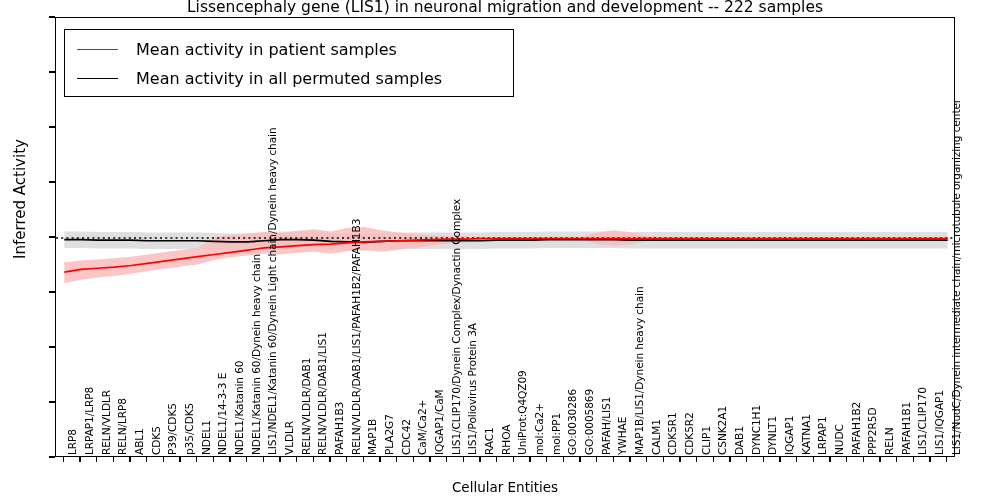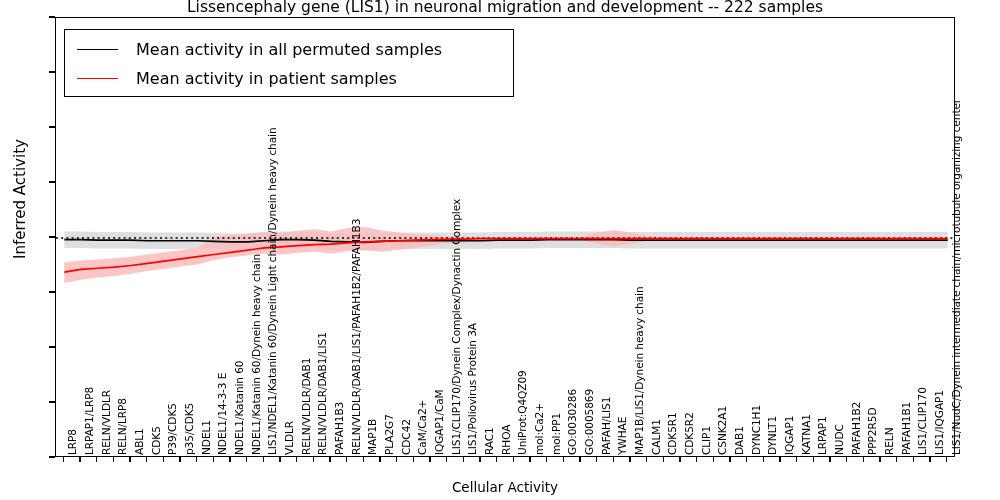--- a/index.html
+++ b/index.html
@@ -237,26 +237,26 @@
       <div class="xtick-mark" style="left: 896.017px;"></div>
       <div class="xtick-text" style="left: 900.667px; top: 0px; transform: rotate(-90deg) translate(-455px, 0px); transform-origin: left top;">PAFAH1B1</div>
       <div class="xtick-mark" style="left: 912.683px;"></div>
       <div class="xtick-text" style="left: 917.333px; top: 0px; transform: rotate(-90deg) translate(-455px, 0px); transform-origin: left top;">LIS1/CLIP170</div>
       <div class="xtick-mark" style="left: 929.35px;"></div>
       <div class="xtick-text" style="left: 934px; top: 0px; transform: rotate(-90deg) translate(-455px, 0px); transform-origin: left top;">LIS1/IQGAP1</div>
       <div class="xtick-mark" style="left: 946.017px;"></div>
       <div class="xtick-text" style="left: 950.667px; top: 0px; transform: rotate(-90deg) translate(-455px, 0px); transform-origin: left top;">LIS1/NudC/Dynein intermediate chain/microtubule organizing center</div>
     </div>
 
-  <div class="xlabel">Cellular Activity</div>
+  <div class="xlabel">Cellular Entities</div>
 
   <div class="legend">
+    <div class="legend-row">
+      <span class="legend-swatch red"></span>
+      <span class="legend-text">Mean activity in patient samples</span>
+    </div>
     <div class="legend-row">
       <span class="legend-swatch"></span>
       <span class="legend-text">Mean activity in all permuted samples</span>
     </div>
-    <div class="legend-row">
-      <span class="legend-swatch red"></span>
-      <span class="legend-text">Mean activity in patient samples</span>
-    </div>
   </div>
 
 </div>
 
 </body></html>

